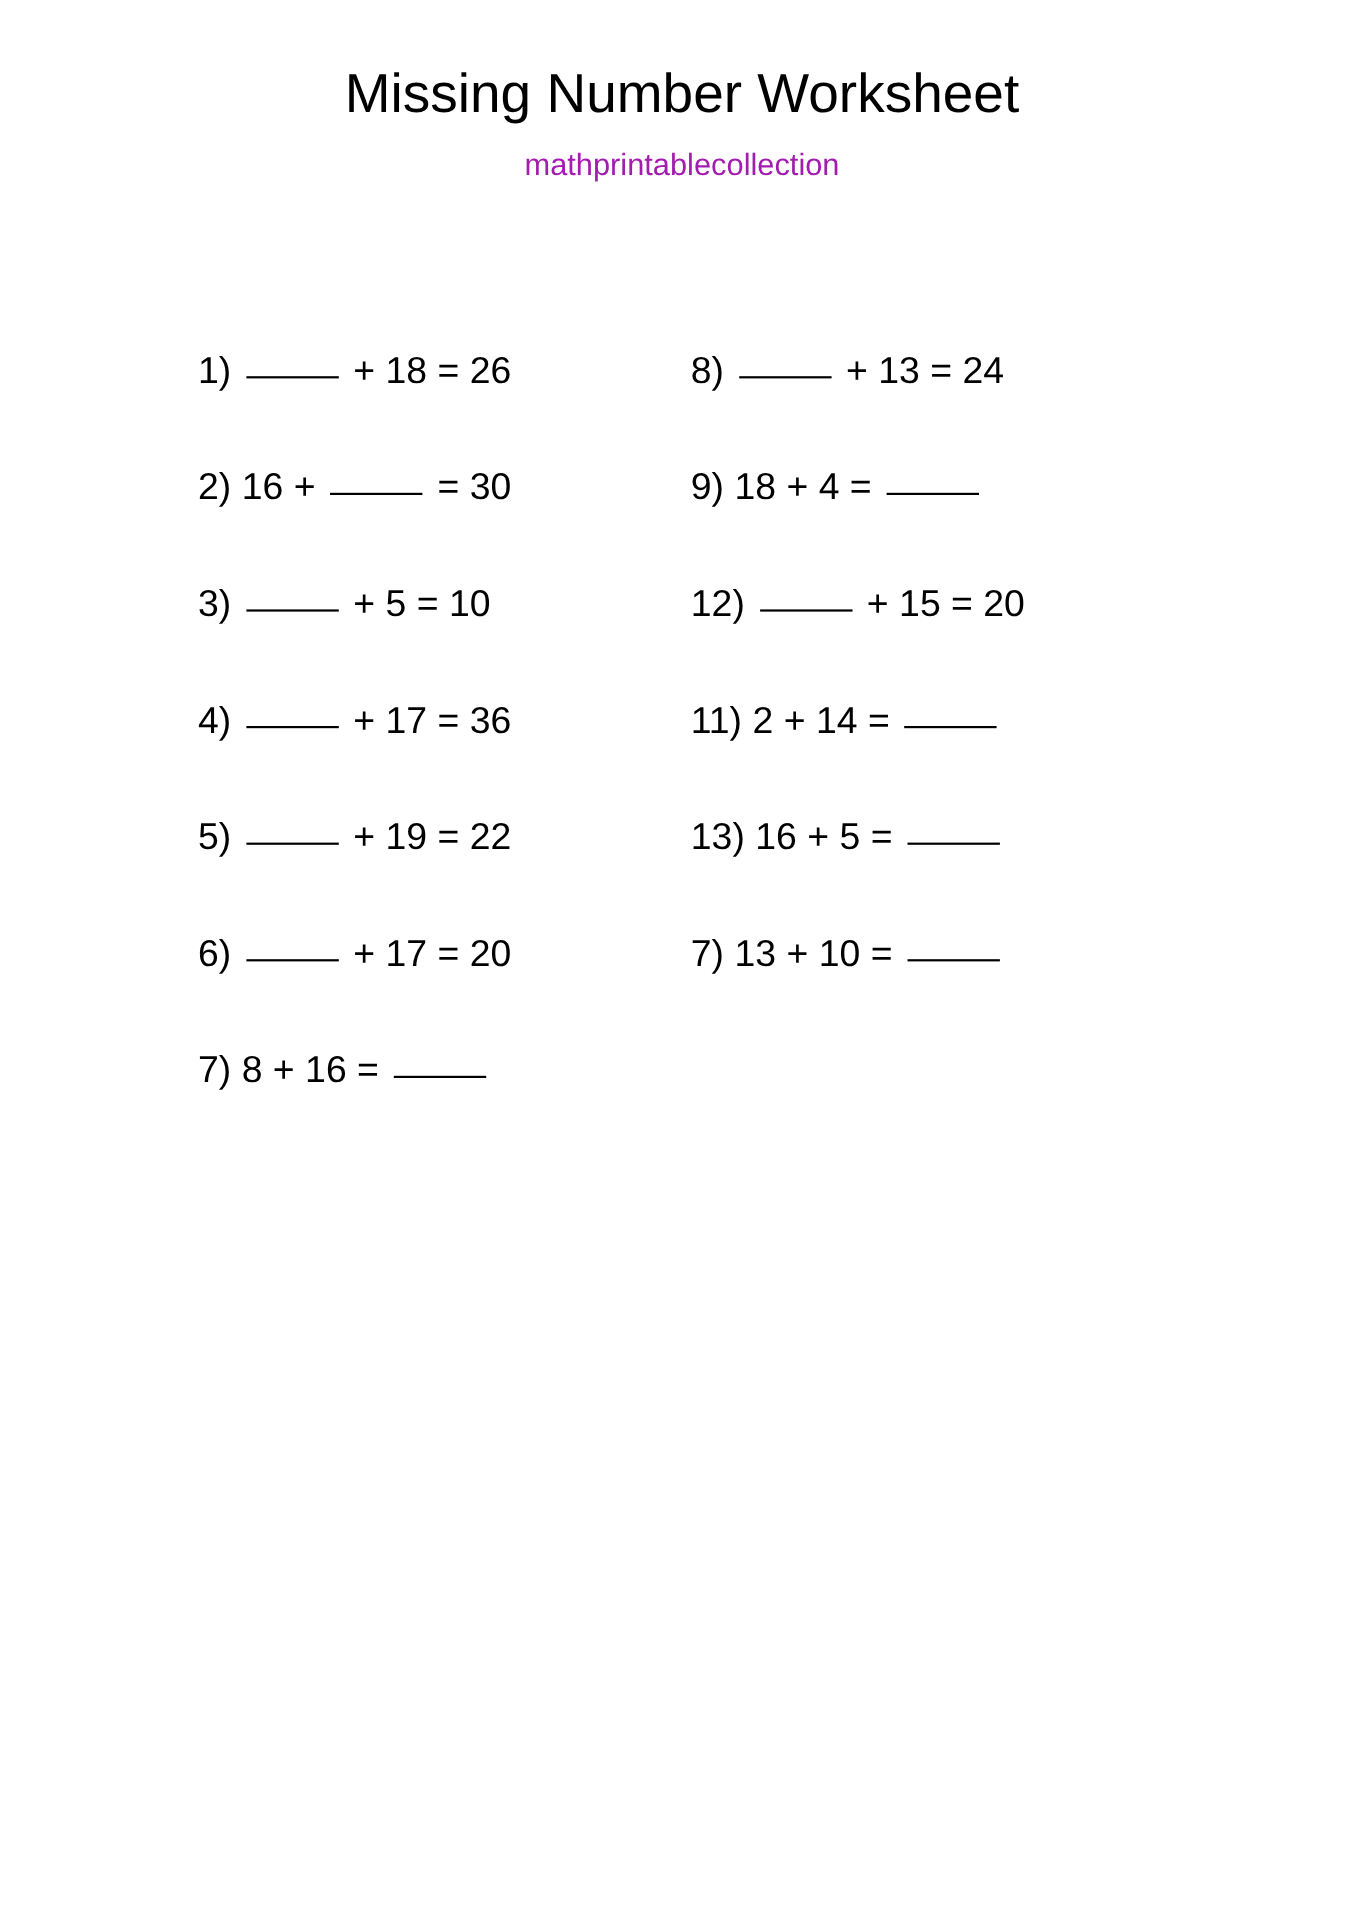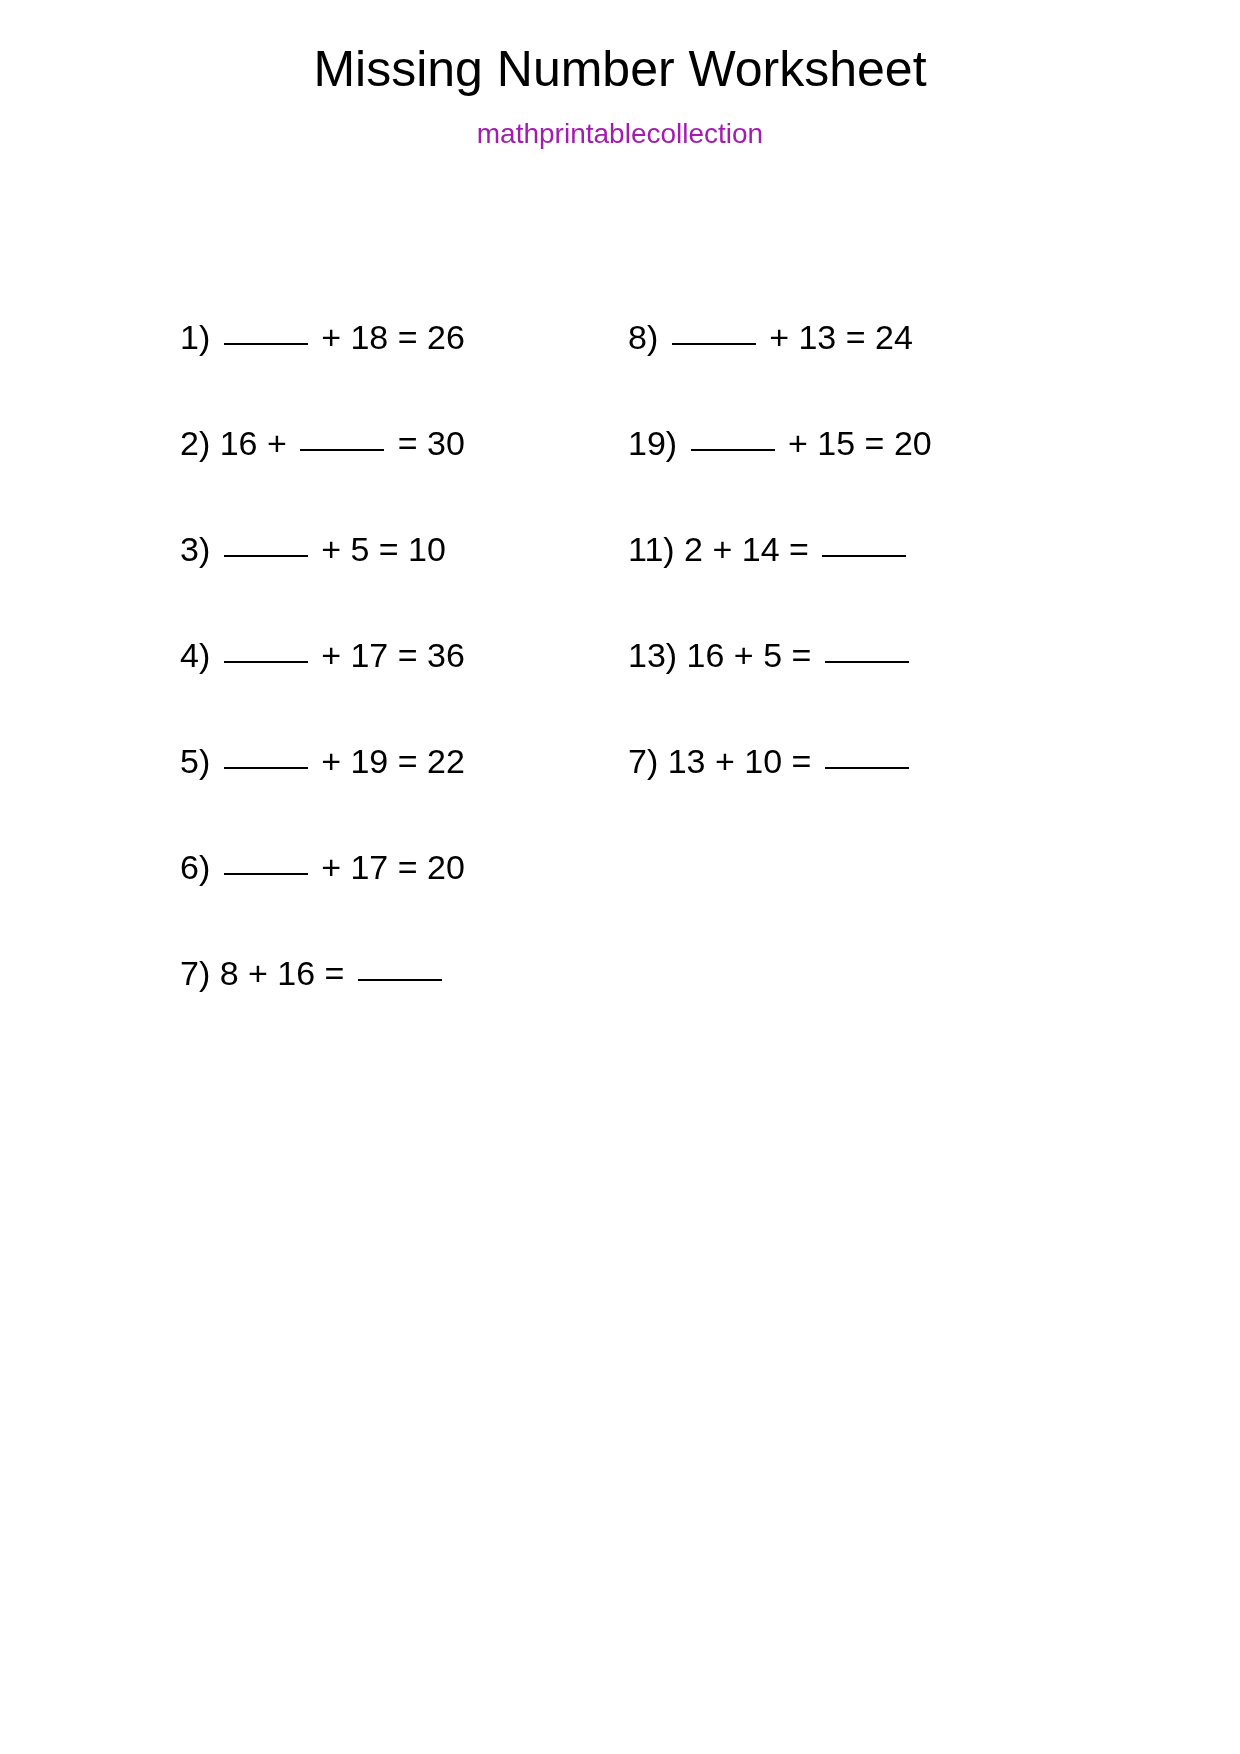--- a/index.html
+++ b/index.html
@@ -20,21 +20,21 @@
     height: 1754px;
     position: relative;
     box-sizing: border-box;
   }
   .title {
     text-align: center;
     font-size: 50px;
     font-weight: normal;
     color: #000000;
     margin: 0;
-    padding-top: 40px;
+    padding-top: 56px;
     letter-spacing: 0px;
   }
   .subtitle {
     text-align: center;
     font-size: 28px;
     color: #a21caf;
     margin: 0;
     padding-top: 20px;
     letter-spacing: 0px;
   }
@@ -115,21 +115,25 @@
         <span>8 + 16 = </span><span class="blank"></span><span></span>
       </div>
     </div>
 
     <div class="column col-right">
       <div class="problem">
         <span>8)</span>
         <span></span><span class="blank"></span><span> + 13 = 24</span>
       </div>
       <div class="problem">
-        <span>19)</span>
+        <span>9)</span>
+        <span>18 + 4 = </span><span class="blank"></span><span></span>
+      </div>
+      <div class="problem">
+        <span>12)</span>
         <span></span><span class="blank"></span><span> + 15 = 20</span>
       </div>
       <div class="problem">
         <span>11)</span>
         <span>2 + 14 = </span><span class="blank"></span><span></span>
       </div>
       <div class="problem">
         <span>13)</span>
         <span>16 + 5 = </span><span class="blank"></span><span></span>
       </div>

